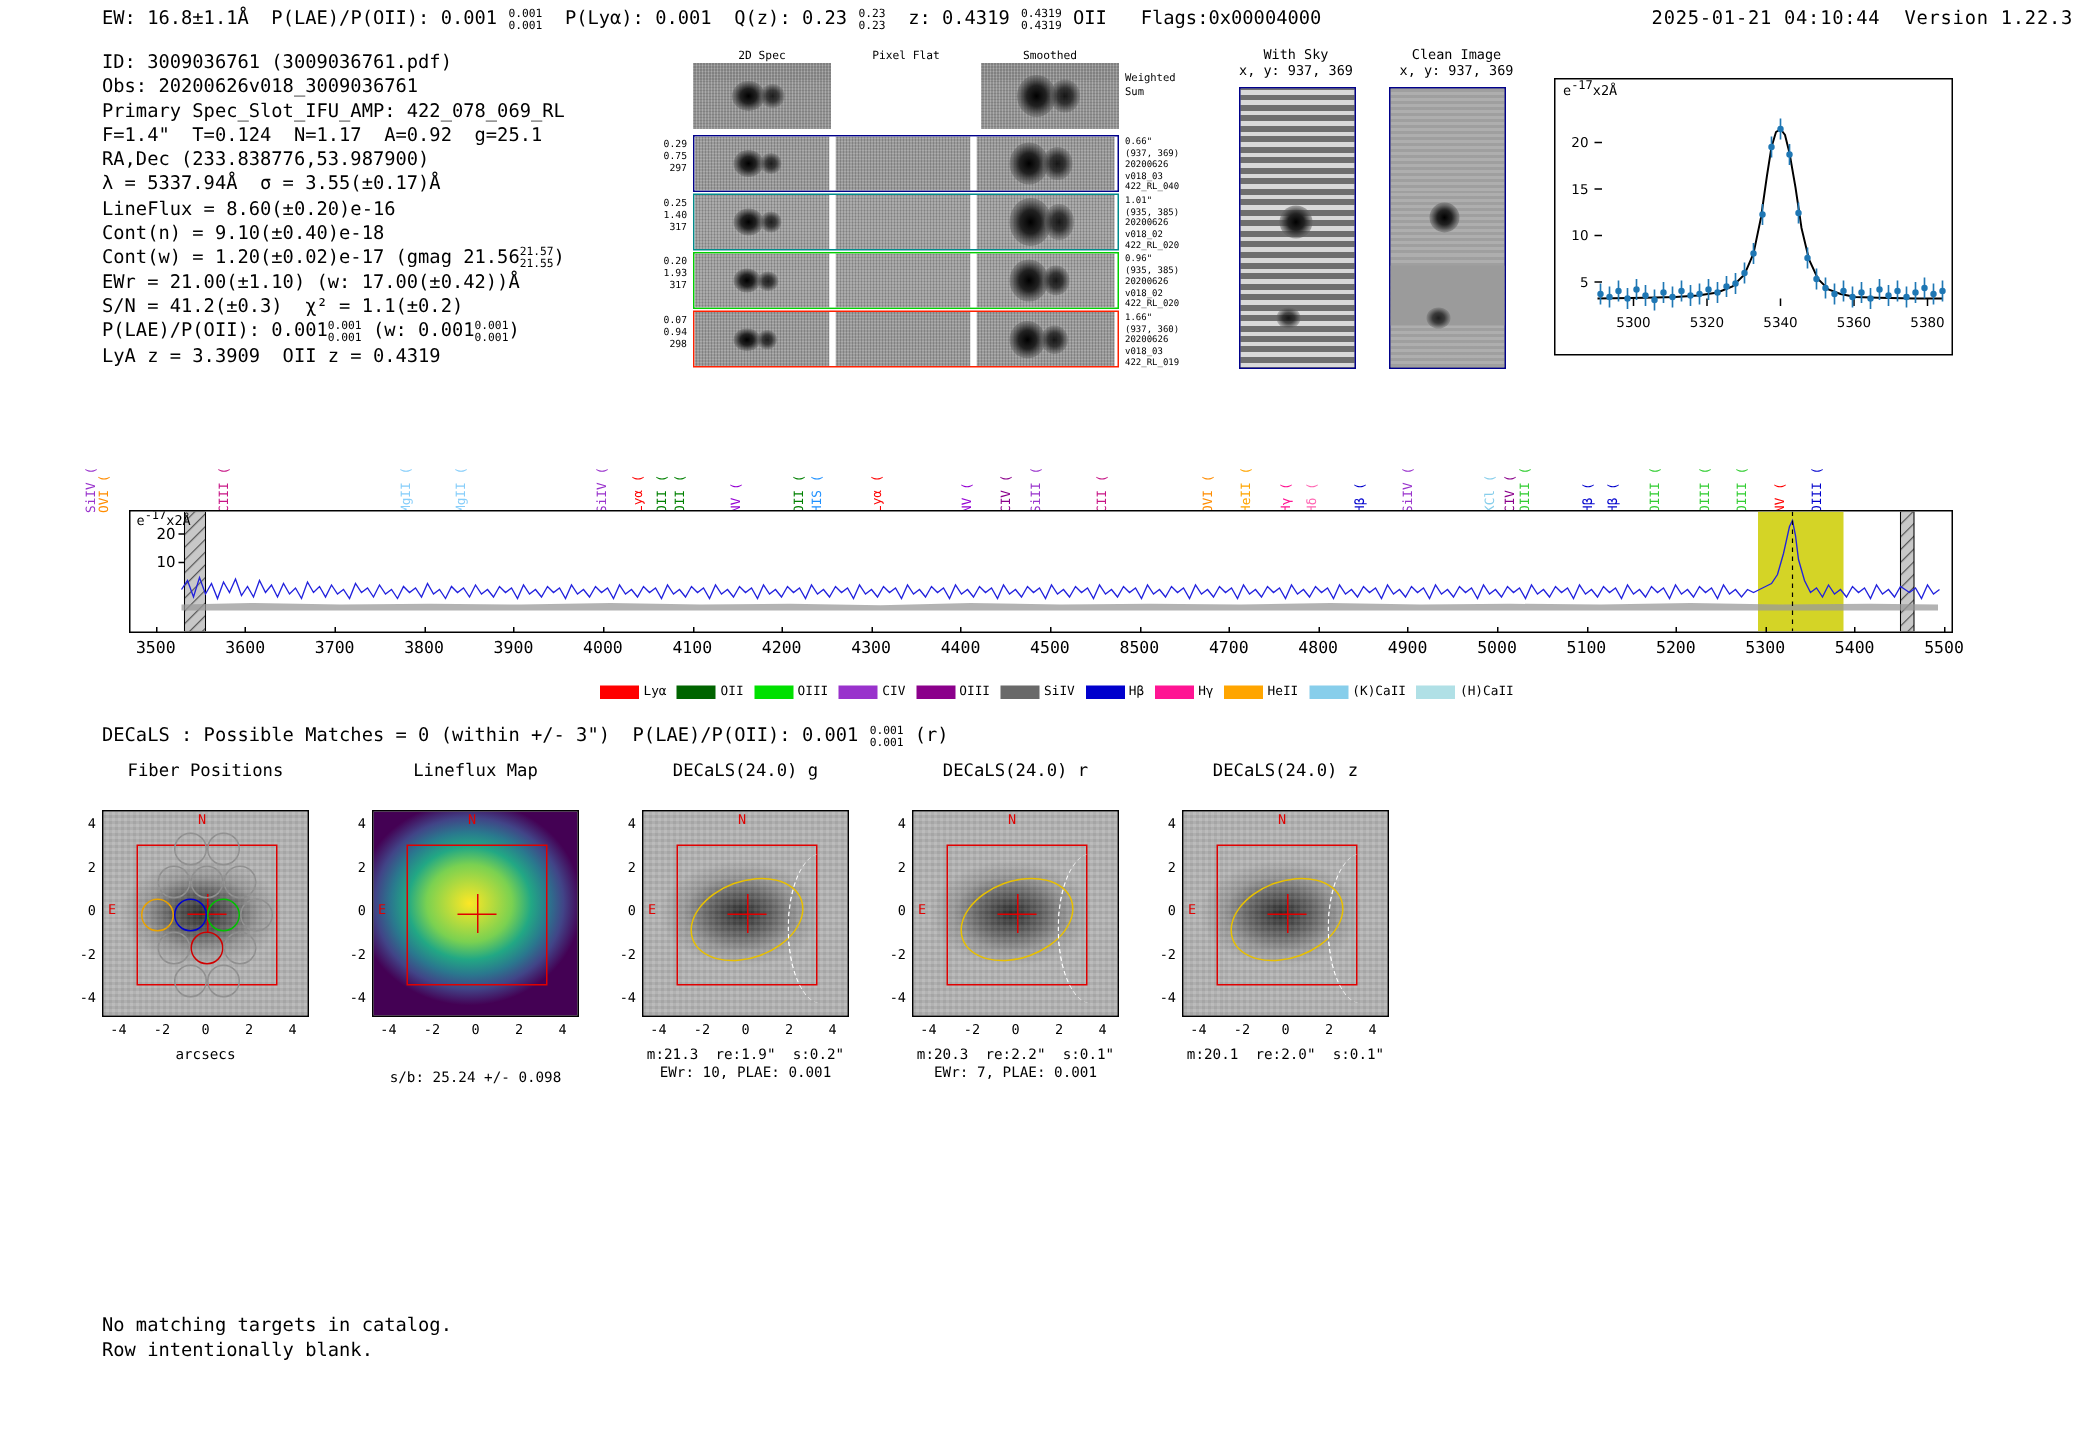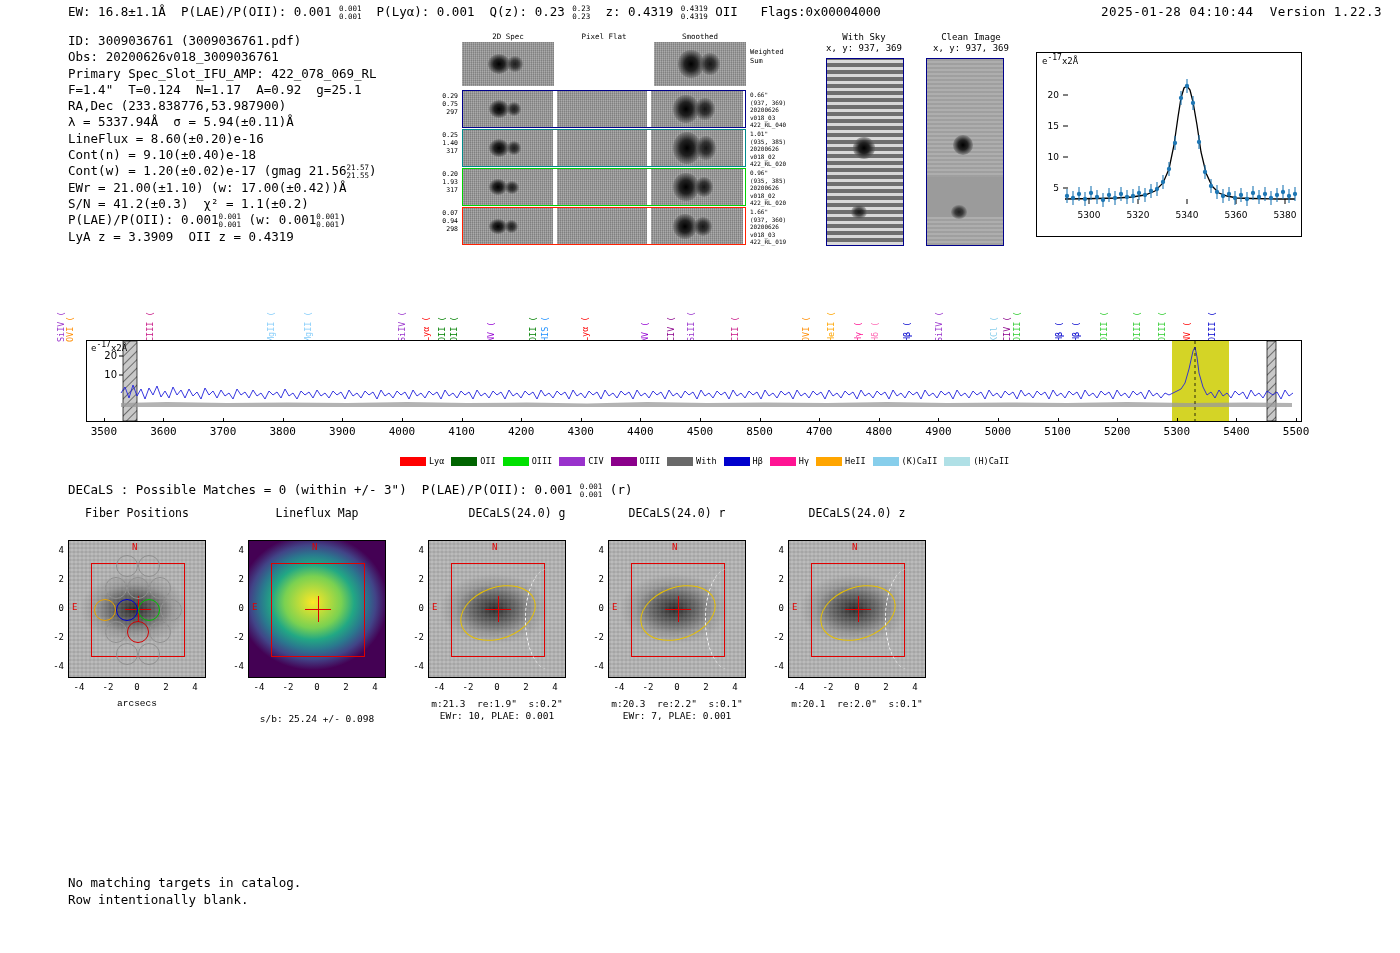--- a/index.html
+++ b/index.html
@@ -74,30 +74,30 @@
 
   
   #footer{left:68px;top:874px;font-size:12.5px;line-height:17px;white-space:pre;}
 </style>
 </head>
 <body>
 
 <div class="abs" id="topline">
   <div class="inner">
     <div id="hdr-left" class="mono"><span>EW: 16.8±1.1Å</span>  <span>P(LAE)/P(OII): 0.001</span> <span class="frac"><span>0.001</span><br><span>0.001</span></span>  <span>P(Lyα): 0.001</span>  <span>Q(z): 0.23</span> <span class="frac"><span>0.23</span><br><span>0.23</span></span>  <span>z: 0.4319</span> <span class="frac"><span>0.4319</span><br><span>0.4319</span></span> <span>OII</span>   <span>Flags:0x00004000</span></div>
-    <div id="hdr-right" class="mono"><span>2025-01-28 04:10:44</span>  <span>Version 1.22.3</span></div>
+    <div id="hdr-right" class="mono"><span>2025-01-21 04:10:44</span>  <span>Version 1.22.3</span></div>
   </div>
 </div>
 
 <div class="abs" id="infoblock"><span>ID: 3009036761 (3009036761.pdf)</span>
 <span>Obs: 20200626v018_3009036761</span>
 <span>Primary Spec_Slot_IFU_AMP: 422_078_069_RL</span>
 <span>F=1.4"  T=0.124  N=1.17  A=0.92  g=25.1</span>
 <span>RA,Dec (233.838776,53.987900)</span>
-<span>λ = 5337.94Å  σ = 5.94(±0.11)Å</span>
+<span>λ = 5337.94Å  σ = 3.55(±0.17)Å</span>
 <span>LineFlux = 8.60(±0.20)e-16</span>
 <span>Cont(n) = 9.10(±0.40)e-18</span>
 <span><span>Cont(w) = 1.20(±0.02)e-17 (gmag 21.56</span><span class="frac"><span>21.57</span><br><span>21.55</span></span><span>)</span></span>
 <span>EWr = 21.00(±1.10) (w: 17.00(±0.42))Å</span>
 <span>S/N = 41.2(±0.3)  χ² = 1.1(±0.2)</span>
 <span><span>P(LAE)/P(OII): 0.001</span><span class="frac"><span>0.001</span><br><span>0.001</span></span><span> (w: 0.001</span><span class="frac"><span>0.001</span><br><span>0.001</span></span><span>)</span></span>
 <span>LyA z = 3.3909  OII z = 0.4319</span></div>
 
 <div class="abs" id="specgroup" style="width:330px;height:215px;">
 
@@ -465,21 +465,21 @@
     <span class="lg">
       <span class="sw" style="background: rgb(153, 50, 204);"></span>
       <span>CIV</span>
     </span>
     <span class="lg">
       <span class="sw" style="background: rgb(139, 0, 139);"></span>
       <span>OIII</span>
     </span>
     <span class="lg">
       <span class="sw" style="background: rgb(105, 105, 105);"></span>
-      <span>With</span>
+      <span>SiIV</span>
     </span>
     <span class="lg">
       <span class="sw" style="background: rgb(0, 0, 205);"></span>
       <span>Hβ</span>
     </span>
     <span class="lg">
       <span class="sw" style="background: rgb(255, 20, 147);"></span>
       <span>Hγ</span>
     </span>
     <span class="lg">
@@ -525,41 +525,41 @@
     <div class="axnum" style="left: -12px; top: 155px; width: 16px; text-align: right;">-4</div>
     <div class="axnum" style="left: 11px; top: 176px; width: 16px; text-align: center;">-4</div>
     <div class="axnum" style="left: -12px; top: 126px; width: 16px; text-align: right;">-2</div>
     <div class="axnum" style="left: 40px; top: 176px; width: 16px; text-align: center;">-2</div>
     <div class="axnum" style="left: -12px; top: 97px; width: 16px; text-align: right;">0</div>
     <div class="axnum" style="left: 69px; top: 176px; width: 16px; text-align: center;">0</div>
     <div class="axnum" style="left: -12px; top: 68px; width: 16px; text-align: right;">2</div>
     <div class="axnum" style="left: 98px; top: 176px; width: 16px; text-align: center;">2</div>
     <div class="axnum" style="left: -12px; top: 39px; width: 16px; text-align: right;">4</div>
     <div class="axnum" style="left: 127px; top: 176px; width: 16px; text-align: center;">4</div>
-    <div class="capt" style="left: -26px; top: 192px; width: 206px; font-family: Liberation Mono, monospace;">arcsecs</div>
+    <div class="capt" style="left: -26px; top: 192px; width: 206px;">arcsecs</div>
     <div class="cut-title" style="left: 164px; top: 0px; width: 186px;">Lineflux Map</div>
     <div class="cutframe" style="left: 188px; top: 34px; width: 138px; height: 138px; background: radial-gradient(55% 50% at 47% 45%, rgb(253, 231, 37) 0%, rgb(122, 209, 81) 38%, rgb(34, 168, 132) 55%, rgb(42, 120, 142) 70%, rgb(65, 68, 135) 84%, rgb(68, 1, 84) 100%);">
       <div class="redsq" style="left: 22px; top: 22px; width: 94px; height: 94px;"></div>
       <div style="position: absolute; left: 56px; top: 68px; width: 26px; height: 1px; background: rgb(224, 0, 0);"></div>
       <div style="position: absolute; left: 69px; top: 55px; width: 1px; height: 26px; background: rgb(224, 0, 0);"></div>
     </div>
     <div class="NS" style="left: 252px; top: 36px;">N</div>
     <div class="NS" style="left: 192px; top: 96px;">E</div>
     <div class="axnum" style="left: 168px; top: 155px; width: 16px; text-align: right;">-4</div>
     <div class="axnum" style="left: 191px; top: 176px; width: 16px; text-align: center;">-4</div>
     <div class="axnum" style="left: 168px; top: 126px; width: 16px; text-align: right;">-2</div>
     <div class="axnum" style="left: 220px; top: 176px; width: 16px; text-align: center;">-2</div>
     <div class="axnum" style="left: 168px; top: 97px; width: 16px; text-align: right;">0</div>
     <div class="axnum" style="left: 249px; top: 176px; width: 16px; text-align: center;">0</div>
     <div class="axnum" style="left: 168px; top: 68px; width: 16px; text-align: right;">2</div>
     <div class="axnum" style="left: 278px; top: 176px; width: 16px; text-align: center;">2</div>
     <div class="axnum" style="left: 168px; top: 39px; width: 16px; text-align: right;">4</div>
     <div class="axnum" style="left: 307px; top: 176px; width: 16px; text-align: center;">4</div>
     <div class="capt" style="left: 154px; top: 207px; width: 206px;">s/b: 25.24 +/- 0.098</div>
-    <div class="cut-title" style="left: 364px; top: 0px; width: 186px;">DECaLS(24.0) g</div>
+    <div class="cut-title" style="left: 344px; top: 0px; width: 186px;">DECaLS(24.0) g</div>
     <div class="cutframe" style="left: 368px; top: 34px; width: 138px; height: 138px; background: radial-gradient(40% 26% at 48% 50%, rgb(43, 43, 43) 0%, rgb(106, 106, 106) 42%, rgb(155, 155, 155) 70%, rgb(181, 181, 181) 100%);">
       <div style="position: absolute; inset: 0px; background: repeating-linear-gradient(0deg, rgba(0, 0, 0, 0.05) 0px, rgba(0, 0, 0, 0.05) 2px, rgba(255, 255, 255, 0.05) 2px, rgba(255, 255, 255, 0.05) 4px), repeating-linear-gradient(90deg, rgba(0, 0, 0, 0.04) 0px, rgba(0, 0, 0, 0.04) 2px, rgba(255, 255, 255, 0.04) 2px, rgba(255, 255, 255, 0.04) 4px);"></div>
       <div class="redsq" style="left: 22px; top: 22px; width: 94px; height: 94px;"></div>
       <div style="position: absolute; left: 56px; top: 68px; width: 26px; height: 1px; background: rgb(224, 0, 0);"></div>
       <div style="position: absolute; left: 69px; top: 55px; width: 1px; height: 26px; background: rgb(224, 0, 0);"></div>
       <div style="position: absolute; left: 30px; top: 46px; width: 78px; height: 52px; border: 1.4px solid rgb(232, 192, 0); border-radius: 50%; transform: rotate(-20deg); box-sizing: border-box;"></div>
       <div style="position: absolute; left: 96px; top: 28px; width: 44px; height: 100px; border-left: 1.2px dashed rgb(255, 255, 255); border-radius: 50%;"></div>
     </div>
     <div class="NS" style="left: 432px; top: 36px;">N</div>
     <div class="NS" style="left: 372px; top: 96px;">E</div>

